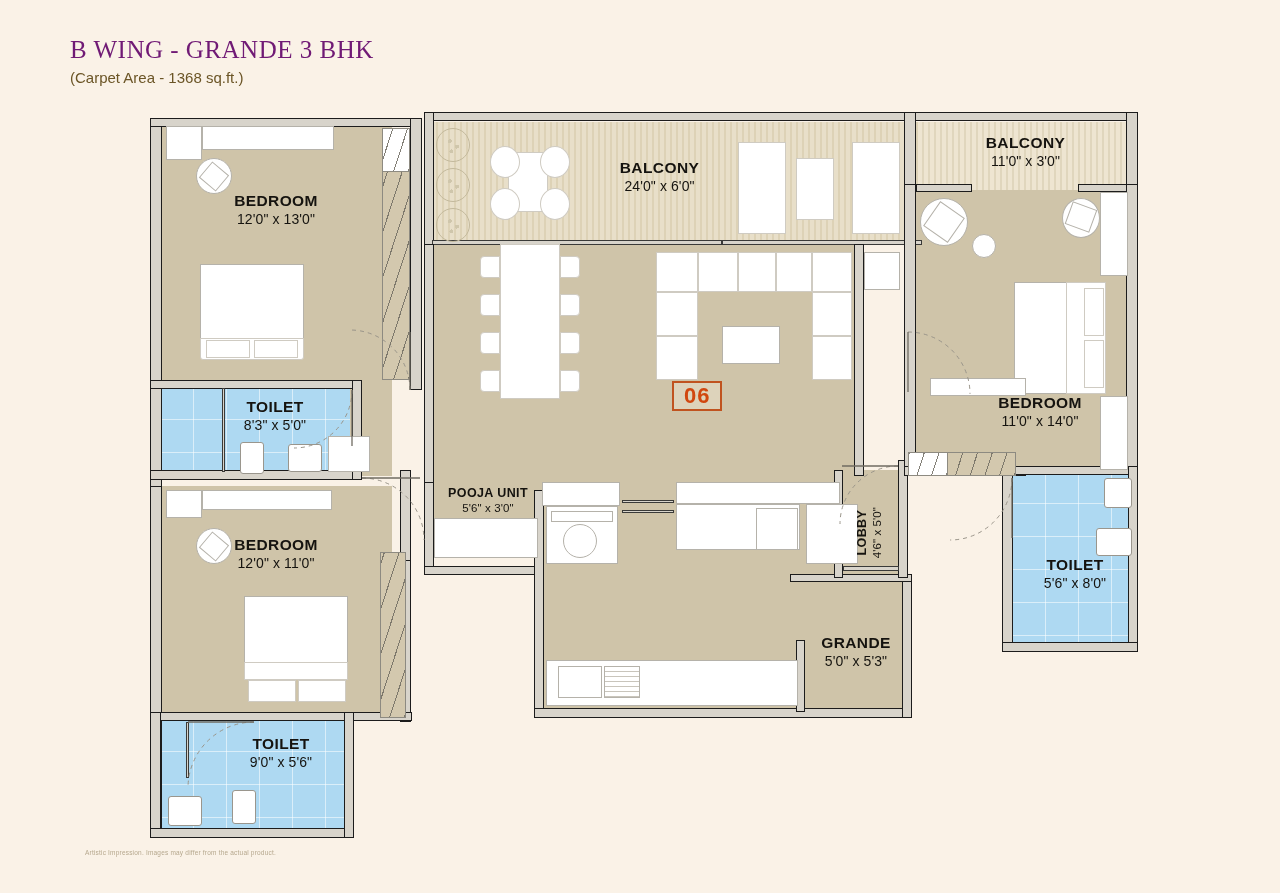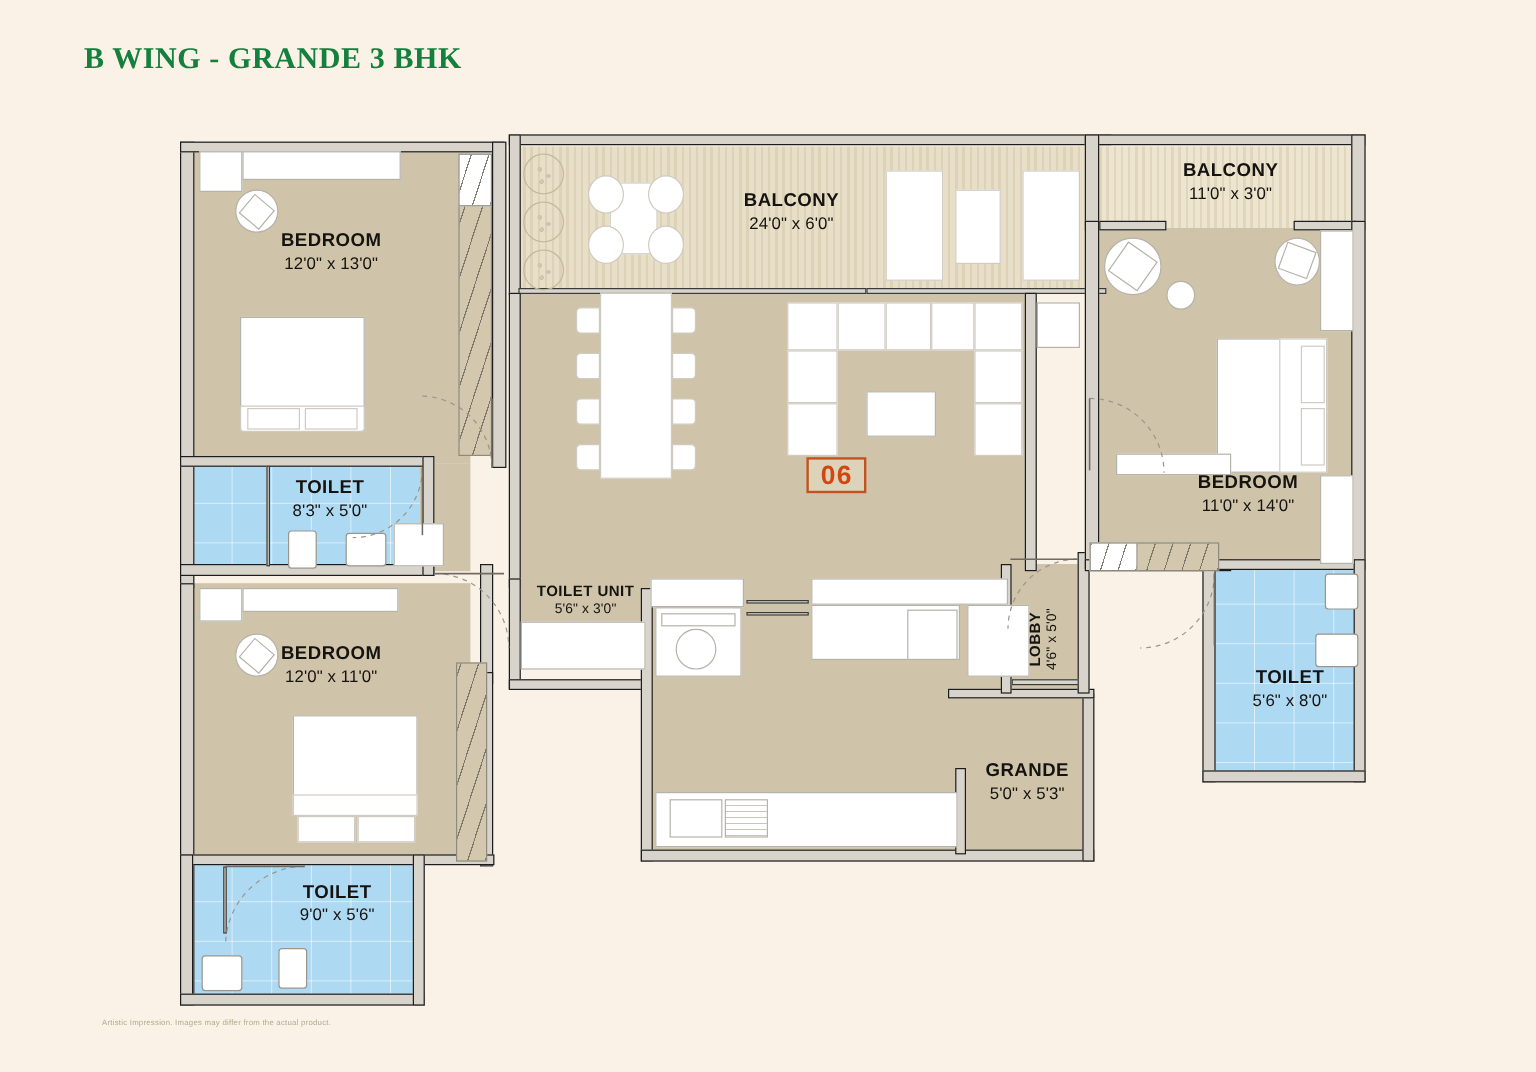--- a/index.html
+++ b/index.html
@@ -2,21 +2,21 @@
 <html><head>
 <meta charset="utf-8">
 <style>
   html,body{margin:0;padding:0;background:#faf2e7;}
   body{width:1280px;height:893px;position:relative;overflow:hidden;
        font-family:"Liberation Sans","DejaVu Sans",sans-serif;}
 
   
   #title-block{position:absolute;left:70px;top:36px;}
   #plan-title{font-family:"Liberation Serif","DejaVu Serif",serif;
-      font-size:25px;font-weight:bold;letter-spacing:.5px;color:#15803d;
+      font-size:25px;font-weight:normal;letter-spacing:.5px;color:#701a75;
       white-space:nowrap;}
   #plan-subtitle{font-size:15px;color:#6b5526;margin-top:5px;white-space:nowrap;}
 
   
   #footer-note{position:absolute;left:85px;top:849px;font-size:6.5px;
       color:#b6a88e;letter-spacing:.2px;}
 
   
   #plan{position:absolute;left:0;top:0;width:1280px;height:893px;}
 
@@ -80,20 +80,21 @@
      border:1px solid #c3b99c;box-sizing:border-box;}
 
   .sanitary{position:absolute;border:1px solid #9a968d;background:#fff;
      box-sizing:border-box;border-radius:3px;}
 </style>
 </head>
 <body>
 
 <div id="title-block">
   <div id="plan-title">B WING - GRANDE 3 BHK</div>
+  <div id="plan-subtitle">(Carpet Area - 1368 sq.ft.)</div>
 </div>
 
 <div id="plan">
 
   <div class="rm floor-room" style="left:160px;top:122px;width:232px;height:264px;"></div>
 
   <div class="rm floor-wet tilegrid" style="left:160px;top:386px;width:190px;height:90px;"></div>
   <div class="rm floor-room" style="left:350px;top:386px;width:42px;height:90px;"></div>
 
   <div class="rm floor-room" style="left:160px;top:486px;width:232px;height:232px;"></div>
@@ -338,21 +339,21 @@
   </div>
 
   <div class="lbl" style="left:948px;top:134px;width:155px;">
     <div class="nm">BALCONY</div>
     <div class="dim">11'0" x 3'0"</div>
   </div>
 
 
 
   <div class="lbl sm" style="left:430px;top:486px;width:116px;">
-    <div class="nm">TOILET UNIT</div>
+    <div class="nm">POOJA UNIT</div>
     <div class="dim">5'6" x 3'0"</div>
   </div>
 
   <div class="lbl" style="left:786px;top:634px;width:140px;">
     <div class="nm">GRANDE</div>
     <div class="dim">5'0" x 5'3"</div>
   </div>
 
   <div class="lbl sm vert" style="left:815px;top:518px;width:110px;transform:rotate(-90deg);">
     <div class="nm">LOBBY</div>

